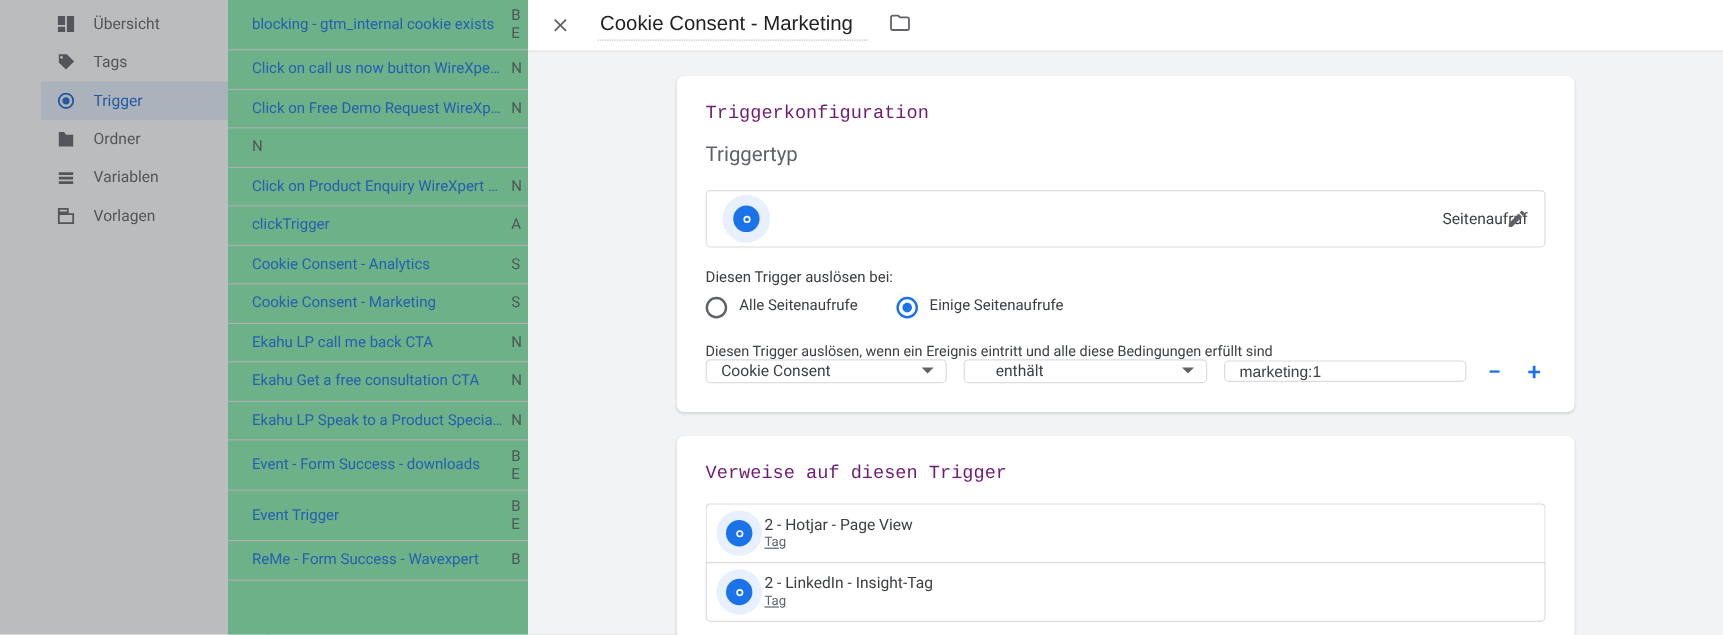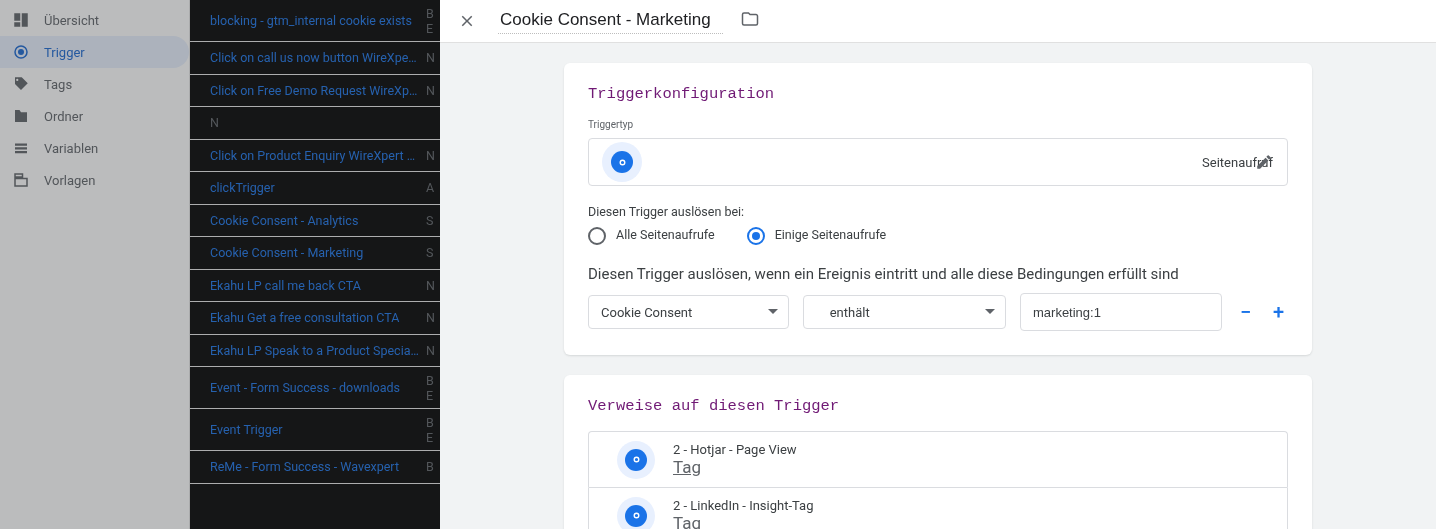--- a/index.html
+++ b/index.html
@@ -1,103 +1,103 @@
 <!DOCTYPE html>
 <html><head>
 <meta charset="utf-8">
 <style>
   * { box-sizing: border-box; margin: 0; padding: 0; }
   html, body { width: 1436px; height: 529px; overflow: hidden; font-family: Roboto, "Helvetica Neue", Arial, sans-serif; background: #fff; }
   body { position: relative; }
 
   
   .layer-bg { position: absolute; inset: 0; }
-  .nav { width: 190px; height: 100%; background: #fff; border-right: 1px solid #e5e5e5; padding-top: 4px; }
+  .nav { width: 190px; height: 100%; background: #fff; border-right: 1px solid #e5e5e5; padding-top: 4px; margin-left: 34px; }
   .nav-item { display: flex; align-items: center; height: 32px; padding-left: 12px; gap: 14px; font-size: 13px; color: #5f6368; cursor: pointer; border-radius: 0 16px 16px 0; }
   .nav-item svg, .nav-item .ico { width: 18px; height: 18px; flex: 0 0 18px; fill: #5f6368; }
   .nav-item.active { background: #e8f0fe; color: #1967d2; }
   .nav-item.active svg { fill: #1967d2; }
 
   
-  .trig-list { position: absolute; left: 190px; top: 0; width: 250px; height: 100%; background: #000000; }
+  .trig-list { position: absolute; left: 190px; top: 0; width: 250px; height: 100%; background: #86efac; }
   .trig-row { height: 32.5px; display: flex; align-items: center; border-bottom: 1px solid #e9e9e9; padding-left: 20px; font-size: 12.5px; }
   .trig-row.h42 { height: 42px; }
   .trig-row a { flex: 1; color: #1a73e8; text-decoration: none; white-space: nowrap; overflow: hidden; text-overflow: ellipsis; padding-right: 6px; }
   .trig-row .col2 { width: 14px; color: #5f6368; }
 
   
   .scrim { position: absolute; inset: 0; background: rgba(60,64,67,.35); }
 
   
   .panel { position: absolute; left: 440px; top: 0; right: 0; bottom: 0; background: #f1f3f4; display: flex; flex-direction: column; }
   .panel-header { height: 43px; background: #fff; display: flex; align-items: center; padding: 0 14px; gap: 18px; border-bottom: 1px solid #e0e0e0; }
   .close-btn { width: 26px; height: 26px; display: flex; align-items: center; justify-content: center; cursor: pointer; border-radius: 50%; }
   .close-btn svg { width: 18px; height: 18px; fill: #5f6368; }
   .title-input { font-size: 17px; color: #202124; border: none; border-bottom: 1px dotted #bdbdbd; padding: 2px 2px 3px; min-width: 210px; background: transparent; outline: none; }
   .folder-ico svg { width: 18px; height: 18px; fill: #5f6368; }
 
   .panel-body { flex: 1; overflow: auto; padding: 20px 0 22px; display: flex; flex-direction: column; align-items: center; gap: 20px; }
   .card { width: 748px; background: #fff; border-radius: 6px; box-shadow: 0 1px 2px rgba(60,64,67,.15); padding: 22px 24px 24px; }
   .card-h { font-size: 15.5px; color: #701a75; font-weight: 500; margin-bottom: 16px; font-family: Liberation Mono, monospace; }
-  .lbl { font-size: 10px; color: #5f6368; margin-bottom: 8px; }
+  .lbl { font-size: 17px; color: #5f6368; margin-bottom: 19px; }
 
   .type-box { border: 1px solid #dadce0; border-radius: 4px; display: flex; align-items: center; padding: 12px 14px; gap: 18px; position: relative; justify-content: space-between; }
   .blue-circ { width: 20px; height: 20px; border-radius: 50%; background: #1a73e8; display: flex; align-items: center; justify-content: center; }
   .blue-circ.outer { width: 22px; height: 22px; box-shadow: 0 0 0 9px #e8f0fe; margin-left: 8px; margin-right: 4px; }
   .blue-circ svg { width: 11px; height: 11px; fill: #fff; }
   .type-name { font-size: 13px; color: #3c4043; }
   .pencil { position: absolute; right: 14px; top: 50%; transform: translateY(-50%); width: 18px; height: 18px; fill: #5f6368; cursor: pointer; }
 
   .sub-lbl { font-size: 12.5px; color: #3c4043; margin-top: 18px; margin-bottom: 8px; }
   .radio-row { display: flex; gap: 32px; }
   .radio { display: flex; align-items: flex-start; gap: 10px; font-size: 12.5px; color: #3c4043; cursor: pointer; }
   .radio-dot { width: 18px; height: 18px; border-radius: 50%; border: 2px solid #5f6368; position: relative; }
   .radio.sel .radio-dot { border-color: #1a73e8; }
   .radio.sel .radio-dot::after { content: ""; position: absolute; inset: 3px; border-radius: 50%; background: #1a73e8; }
 
-  .cond-lbl { font-size: 15px; color: #3c4043; margin-top: 20px; margin-bottom: 10px; }
+  .cond-lbl { font-size: 12px; color: #3c4043; margin-top: 20px; margin-bottom: 0; }
   .cond-row { display: flex; align-items: center; gap: 14px; }
-  .sel-box { height: 34px; border: 1px solid #dadce0; border-radius: 4px; display: flex; align-items: center; padding: 0 10px 0 12px; font-size: 13px; color: #3c4043; justify-content: space-between; cursor: pointer; }
+  .sel-box { height: 20px; border: 1px solid #dadce0; border-radius: 4px; display: flex; align-items: center; padding: 0 10px 0 12px; font-size: 13px; color: #3c4043; justify-content: space-between; cursor: pointer; }
   .sel-box.w1 { width: 210px; }
   .sel-box.w2 { width: 212px; padding-left: 26px; }
   .sel-box svg { width: 10px; height: 10px; fill: #5f6368; }
-  .txt-in { height: 38px; width: 210px; border: 1px solid #dadce0; border-radius: 4px; padding: 0 12px; font-size: 13px; color: #3c4043; outline: none; }
+  .txt-in { height: 18px; width: 210px; border: 1px solid #dadce0; border-radius: 4px; padding: 0 12px; font-size: 13px; color: #3c4043; outline: none; }
   .pm { width: 20px; text-align: center; font-size: 20px; font-weight: 500; color: #1a73e8; cursor: pointer; line-height: 1; }
 
-  .ref-item { display: flex; align-items: center; gap: 26px; border: 1px solid #dadce0; border-bottom: none; padding: 10px 30px; }
+  .ref-item { display: flex; align-items: center; gap: 10px; border: 1px solid #dadce0; border-bottom: none; padding: 10px 10px; }
   .ref-item:first-of-type { border-radius: 4px 4px 0 0; }
   .ref-item:last-of-type { border-bottom: 1px solid #dadce0; border-radius: 0 0 4px 4px; }
   .ref-item .ref-ico { width: 22px; height: 22px; border-radius: 50%; background: #1a73e8; display: flex; align-items: center; justify-content: center; box-shadow: 0 0 0 8px #e8f0fe; margin-left: 6px; }
   .ref-item .ref-ico svg { width: 11px; height: 11px; fill: #fff; }
   .ref-txt .name { font-size: 13px; color: #3c4043; }
-  .ref-txt .sub { font-size: 17px; color: #5f6368; text-decoration: underline; }
+  .ref-txt .sub { font-size: 11px; color: #5f6368; text-decoration: underline; }
 </style>
 </head>
 <body>
 
 <div class="layer-bg">
   <div class="nav">
     <div class="nav-item">
       <svg viewBox="0 0 24 24">
           <path d="M3 13h8V3H3v10zm10 8h8V3h-8v18zM3 21h8v-6H3v6z"></path>
         </svg>
       <span>Übersicht</span>
     </div>
+    <div class="nav-item">
+      <svg viewBox="0 0 24 24">
+          <path d="M21 11l-8-8H4v9l8 8 9-9zM7 8a1.5 1.5 0 110-3 1.5 1.5 0 010 3z"></path>
+        </svg>
+      <span>Tags</span>
+    </div>
     <div class="nav-item active">
       <svg viewBox="0 0 24 24">
           <circle cx="12" cy="12" r="4"></circle>
           <circle cx="12" cy="12" r="8" fill="none" stroke="#1967d2" stroke-width="2"></circle>
         </svg>
       <span>Trigger</span>
-    </div>
-    <div class="nav-item">
-      <svg viewBox="0 0 24 24">
-          <path d="M21 11l-8-8H4v9l8 8 9-9zM7 8a1.5 1.5 0 110-3 1.5 1.5 0 010 3z"></path>
-        </svg>
-      <span>Tags</span>
     </div>
     <div class="nav-item">
       <svg viewBox="0 0 24 24">
           <path d="M10 4H4v16h16V7h-8l-2-3z"></path>
         </svg>
       <span>Ordner</span>
     </div>
     <div class="nav-item">
       <svg viewBox="0 0 24 24">
           <path d="M4 6h16v3H4zm0 5h16v3H4zm0 5h16v3H4z"></path>

